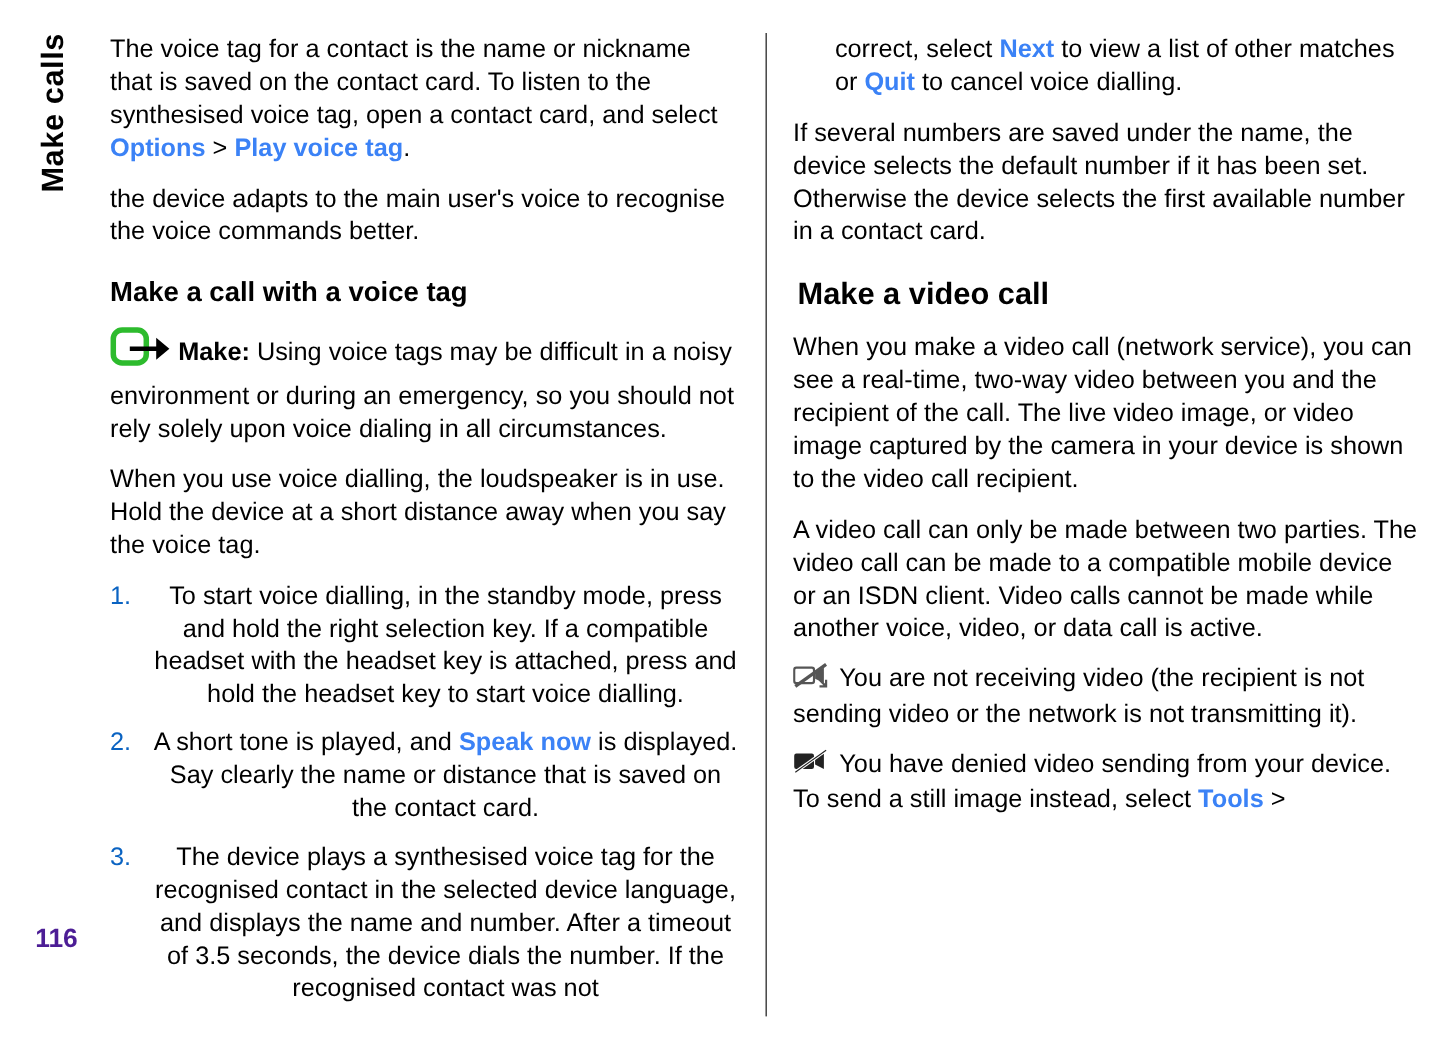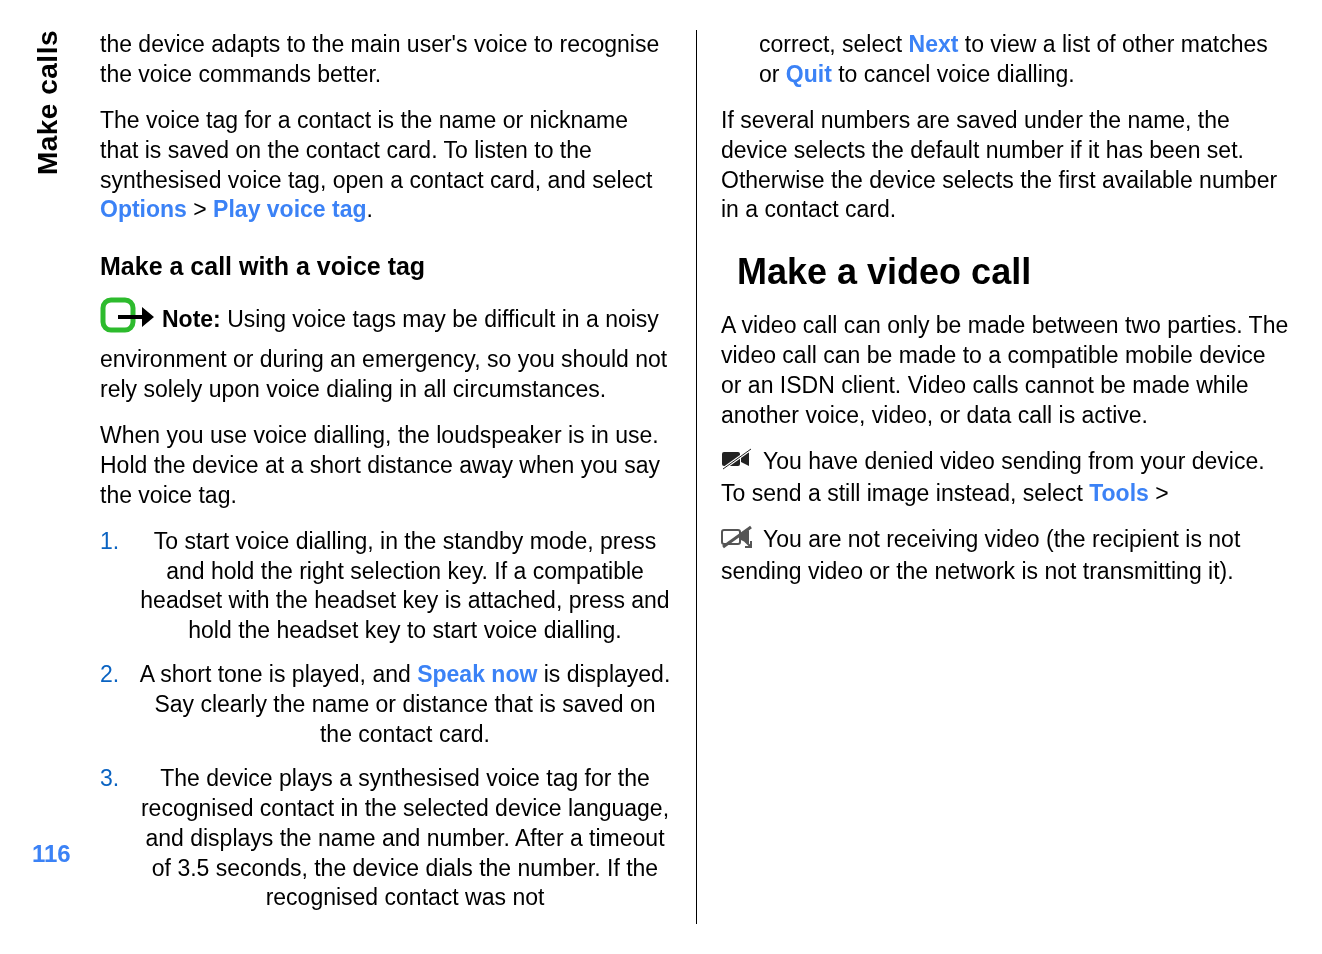--- a/index.html
+++ b/index.html
@@ -21,21 +21,21 @@
     font-size: 28px;
     color: #000;
     letter-spacing: 0.5px;
   }
   .page-number {
     position: absolute;
     left: 32px;
     bottom: 86px;
     font-weight: bold;
     font-size: 24px;
-    color: #3b82f6;
+    color: #4c1d95;
   }
   .content {
     display: flex;
     gap: 0;
     height: 100%;
   }
   .col {
     width: 50%;
     padding: 0 24px 0 0;
   }
@@ -84,50 +84,50 @@
   }
   ol.steps > li::before {
     content: counter(step) ".";
     position: absolute;
     left: 0;
     top: 0;
     color: #0a63c2;
     font-weight: normal;
   }
   h2.section {
-    font-size: 36px;
+    font-size: 28px;
     font-weight: bold;
-    margin: 26px 0 18px 16px;
+    margin: 26px 0 18px 4px;
     color: #000;
   }
 </style>
 </head>
 <body>
 
 <div class="sidebar-tab">Make calls</div>
 <div class="page-number">116</div>
 
 <div class="content">
 
   <div class="col">
-    <p class="para">the device adapts to the main user's voice to recognise the voice commands better.</p>
-
     <p class="para">
       <span>The voice tag for a contact is the name or nickname that is saved on the contact card. To listen to the synthesised voice tag, open a contact card, and select </span><span class="ui-text">Options</span><span> &gt; </span><span class="ui-text">Play voice tag</span><span>.</span>
     </p>
+
+    <p class="para">the device adapts to the main user's voice to recognise the voice commands better.</p>
 
     <p class="subheading">Make a call with a voice tag</p>
 
     <p class="para">
       <span class="note-icon">
         <svg viewBox="0 0 56 40">
           <rect x="3" y="3" width="30" height="30" rx="8" ry="8" fill="none" stroke="#2dbb2d" stroke-width="5"></rect>
           <path d="M18 18 L42 18 L42 10 L54 20 L42 30 L42 22 L18 22 Z" fill="#000"></path>
         </svg>
-      </span><b>Note:  </b><span>Using voice tags may be difficult in a noisy environment or during an emergency, so you should not rely solely upon voice dialing in all circumstances.</span>
+      </span><b>Make:  </b><span>Using voice tags may be difficult in a noisy environment or during an emergency, so you should not rely solely upon voice dialing in all circumstances.</span>
     </p>
 
     <p class="para">When you use voice dialling, the loudspeaker is in use. Hold the device at a short distance away when you say the voice tag.</p>
 
     <ol class="steps">
       <li>To start voice dialling, in the standby mode, press and hold the right selection key. If a compatible headset with the headset key is attached, press and hold the headset key to start voice dialling.</li>
       <li>
         <span>A short tone is played, and </span><span class="ui-text">Speak now</span><span> is displayed. Say clearly the name or distance that is saved on the contact card.</span>
       </li>
       <li>The device plays a synthesised voice tag for the recognised contact in the selected device language, and displays the name and number. After a timeout of 3.5 seconds, the device dials the number. If the recognised contact was not</li>
@@ -136,39 +136,40 @@
 
   <div class="col col-right">
     <p class="para" style="padding-left:38px;">
       <span>correct, select </span><span class="ui-text">Next</span><span> to view a list of other matches or </span><span class="ui-text">Quit</span><span> to cancel voice dialling.</span>
     </p>
 
     <p class="para">If several numbers are saved under the name, the device selects the default number if it has been set. Otherwise the device selects the first available number in a contact card.</p>
 
     <h2 class="section">Make a video call</h2>
 
+    <p class="para">When you make a video call (network service), you can see a real-time, two-way video between you and the recipient of the call. The live video image, or video image captured by the camera in your device is shown to the video call recipient.</p>
     <p class="para">A video call can only be made between two parties. The video call can be made to a compatible mobile device or an ISDN client. Video calls cannot be made while another voice, video, or data call is active.</p>
 
+
+    <p class="para">
+      <span class="inline-icon">
+        <svg viewBox="0 0 32 24">
+          <rect x="1" y="5" width="18" height="14" rx="2" fill="none" stroke="#555" stroke-width="2"></rect>
+          <path d="M20 9 L28 5 L28 19 L20 15 Z" fill="#555"></path>
+          <line x1="2" y1="22" x2="30" y2="2" stroke="#555" stroke-width="3"></line>
+          <path d="M24 16 L30 22 M30 16 L30 22 L24 22" stroke="#555" stroke-width="2" fill="none"></path>
+        </svg>
+      </span><span> You are not receiving video (the recipient is not sending video or the network is not transmitting it).</span>
+    </p>
 
     <p class="para">
       <span class="inline-icon">
         <svg viewBox="0 0 32 24">
           <rect x="1" y="5" width="18" height="14" rx="2" fill="#222"></rect>
           <path d="M20 9 L28 5 L28 19 L20 15 Z" fill="#222"></path>
           <line x1="2" y1="22" x2="30" y2="2" stroke="#fff" stroke-width="3"></line>
           <line x1="2" y1="22" x2="30" y2="2" stroke="#222" stroke-width="1"></line>
         </svg>
       </span><span> You have denied video sending from your device. To send a still image instead, select </span><span class="ui-text">Tools</span><span> &gt;</span>
     </p>
-
-    <p class="para">
-      <span class="inline-icon">
-        <svg viewBox="0 0 32 24">
-          <rect x="1" y="5" width="18" height="14" rx="2" fill="none" stroke="#555" stroke-width="2"></rect>
-          <path d="M20 9 L28 5 L28 19 L20 15 Z" fill="#555"></path>
-          <line x1="2" y1="22" x2="30" y2="2" stroke="#555" stroke-width="3"></line>
-          <path d="M24 16 L30 22 M30 16 L30 22 L24 22" stroke="#555" stroke-width="2" fill="none"></path>
-        </svg>
-      </span><span> You are not receiving video (the recipient is not sending video or the network is not transmitting it).</span>
-    </p>
   </div>
 
 </div>
 
 </body></html>

